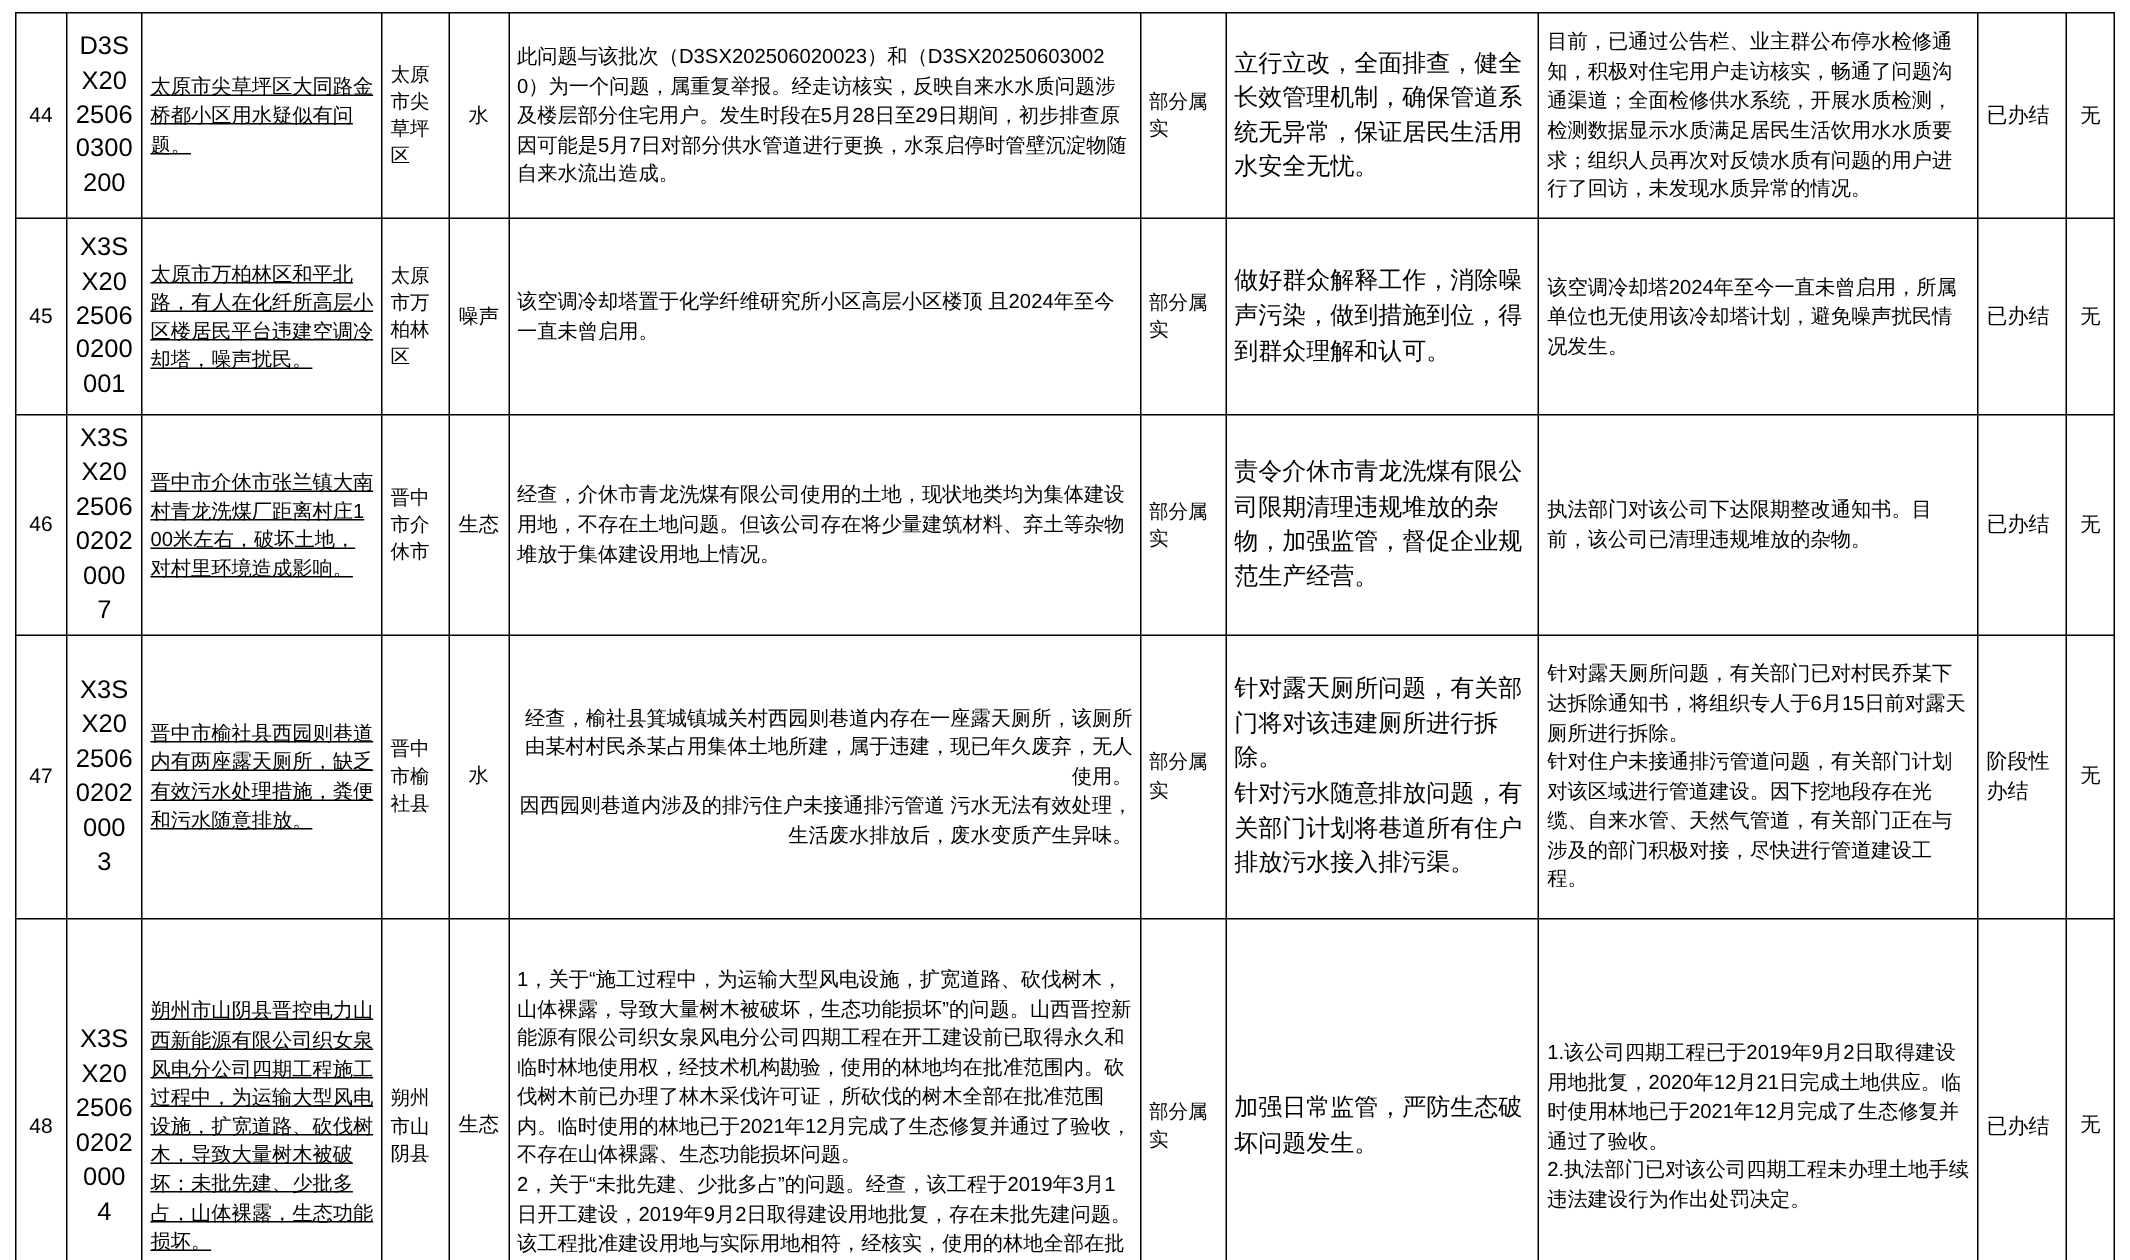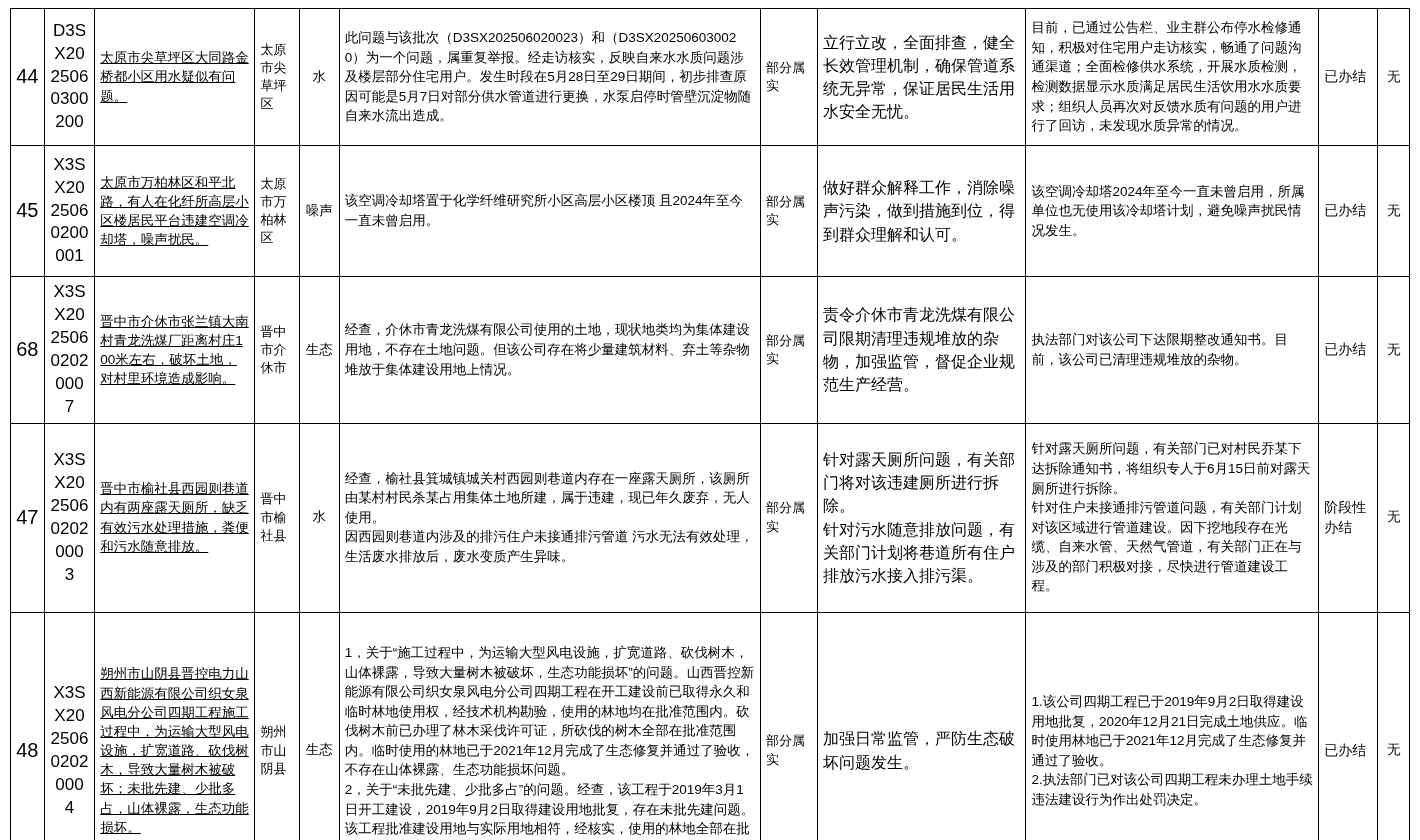--- a/index.html
+++ b/index.html
@@ -43,21 +43,21 @@
   col.c-type    { width: 38px; }
   col.c-invest  { width: 400px; }
   col.c-result  { width: 54px; }
   col.c-measure { width: 198px; }
   col.c-detail  { width: 278px; }
   col.c-status  { width: 56px; }
   col.c-account { width: 30px; }
 
   .cell-index {
     text-align: center;
-    font-size: 20px;
+    font-size: 14px;
   }
   .cell-code {
     text-align: center;
     font-size: 17px;
     letter-spacing: 0px;
     line-height: 1.35;
   }
   .cell-title {
     text-align: left;
     font-size: 13.5px;
@@ -152,39 +152,39 @@
         <td class="cell-region">太原市万柏林区</td>
         <td class="cell-type">噪声</td>
         <td class="cell-invest">该空调冷却塔置于化学纤维研究所小区高层小区楼顶 且2024年至今一直未曾启用。</td>
         <td class="cell-result">部分属实</td>
         <td class="cell-measure">做好群众解释工作，消除噪声污染，做到措施到位，得到群众理解和认可。</td>
         <td class="cell-detail">该空调冷却塔2024年至今一直未曾启用，所属单位也无使用该冷却塔计划，避免噪声扰民情况发生。</td>
         <td class="cell-status">已办结</td>
         <td class="cell-account">无</td>
       </tr>
       <tr class="r46">
-        <td class="cell-index">68</td>
+        <td class="cell-index">46</td>
         <td class="cell-code nowrap-narrow">X3SX2025060202000 7</td>
         <td class="cell-title">晋中市介休市张兰镇大南村青龙洗煤厂距离村庄100米左右，破坏土地，对村里环境造成影响。</td>
         <td class="cell-region">晋中市介休市</td>
         <td class="cell-type">生态</td>
         <td class="cell-invest">经查，介休市青龙洗煤有限公司使用的土地，现状地类均为集体建设用地，不存在土地问题。但该公司存在将少量建筑材料、弃土等杂物堆放于集体建设用地上情况。</td>
         <td class="cell-result">部分属实</td>
         <td class="cell-measure">责令介休市青龙洗煤有限公司限期清理违规堆放的杂物，加强监管，督促企业规范生产经营。</td>
         <td class="cell-detail">执法部门对该公司下达限期整改通知书。目前，该公司已清理违规堆放的杂物。</td>
         <td class="cell-status">已办结</td>
         <td class="cell-account">无</td>
       </tr>
       <tr class="r47">
         <td class="cell-index">47</td>
         <td class="cell-code nowrap-narrow">X3SX2025060202000 3</td>
         <td class="cell-title">晋中市榆社县西园则巷道内有两座露天厕所，缺乏有效污水处理措施，粪便和污水随意排放。</td>
         <td class="cell-region">晋中市榆社县</td>
         <td class="cell-type">水</td>
-        <td class="cell-invest" style="white-space: pre-line;">经查，榆社县箕城镇城关村西园则巷道内存在一座露天厕所，该厕所由某村村民杀某占用集体土地所建，属于违建，现已年久废弃，无人使用。
+        <td class="cell-invest" style="white-space: pre-line; text-align: right;">经查，榆社县箕城镇城关村西园则巷道内存在一座露天厕所，该厕所由某村村民杀某占用集体土地所建，属于违建，现已年久废弃，无人使用。
 因西园则巷道内涉及的排污住户未接通排污管道 污水无法有效处理，生活废水排放后，废水变质产生异味。</td>
         <td class="cell-result">部分属实</td>
         <td class="cell-measure" style="white-space: pre-line;">针对露天厕所问题，有关部门将对该违建厕所进行拆除。
 针对污水随意排放问题，有关部门计划将巷道所有住户排放污水接入排污渠。</td>
         <td class="cell-detail" style="white-space: pre-line;">针对露天厕所问题，有关部门已对村民乔某下达拆除通知书，将组织专人于6月15日前对露天厕所进行拆除。
 针对住户未接通排污管道问题，有关部门计划对该区域进行管道建设。因下挖地段存在光缆、自来水管、天然气管道，有关部门正在与涉及的部门积极对接，尽快进行管道建设工程。</td>
         <td class="cell-status">阶段性办结</td>
         <td class="cell-account">无</td>
       </tr>
       <tr class="r48">

